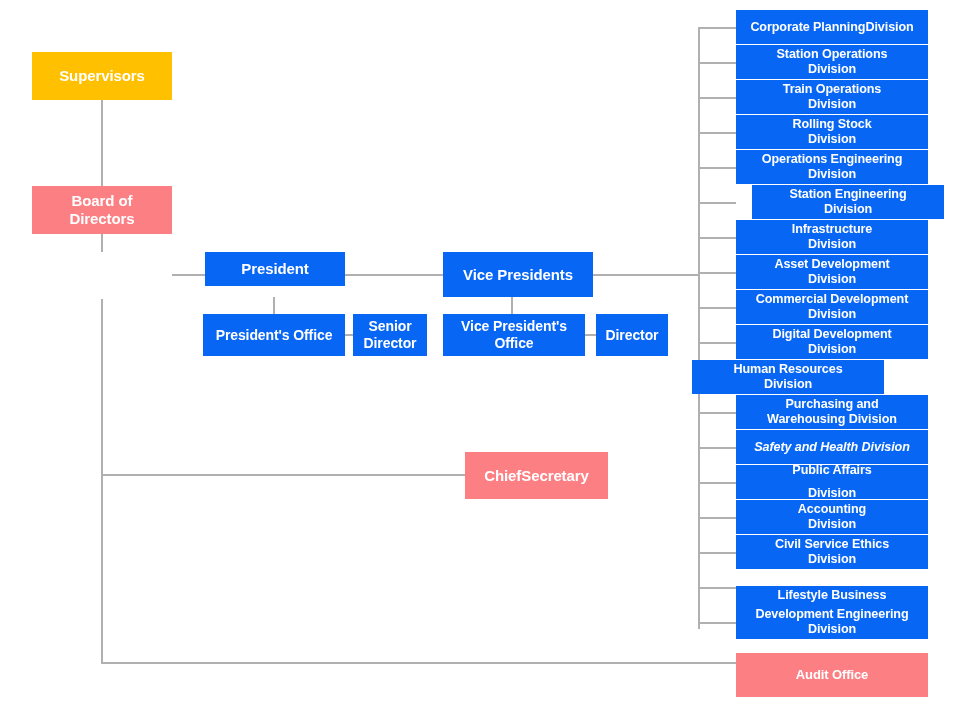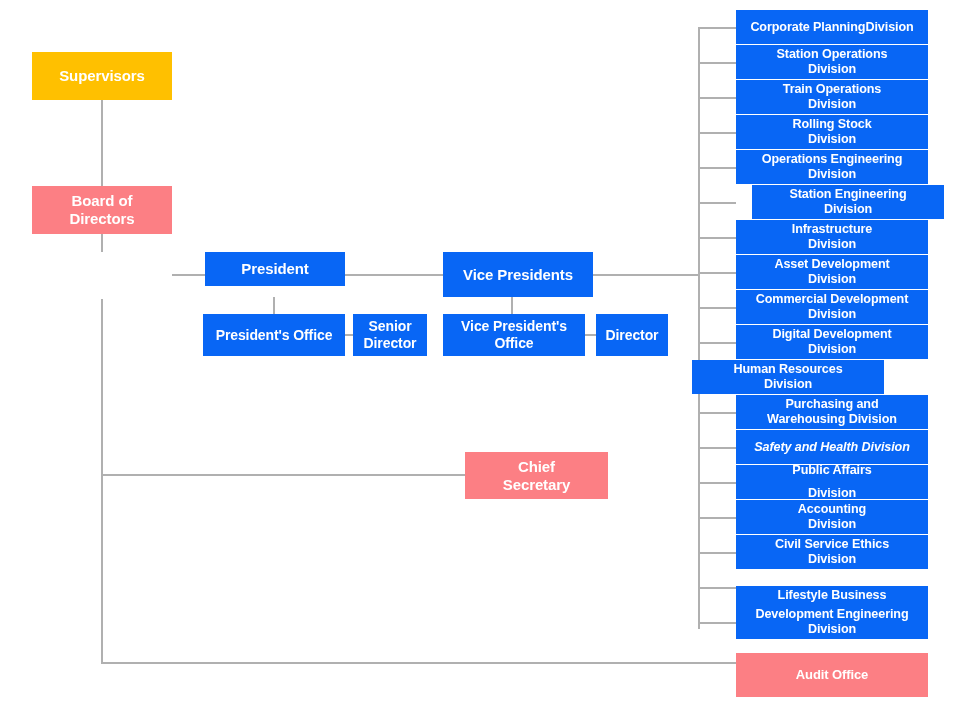--- a/index.html
+++ b/index.html
@@ -126,21 +126,21 @@
 
   <div class="node blue t14" style="left:443px; top:314px; width:142px; height:42px; flex-direction:column;">
     <span>Vice President's</span>
     <span>Office</span>
   </div>
 
   <div class="node blue t14" style="left:596px; top:314px; width:72px; height:42px;">
     <span>Director</span>
   </div>
 
-  <div class="node pink t15" style="left:465px; top:452px; width:143px; height:47px; flex-direction:column;">
+  <div class="node pink t15" style="left:465px; top:452px; width:143px; height:47px; ">
     <span>Chief</span>
     <span>Secretary</span>
   </div>
 
   <div class="node blue t12p5" style="left:736px; top:10px;  width:192px; height:34px; flex-direction:row;">
     <span>Corporate Planning</span>
     <span>Division</span>
   </div>
   <div class="node blue t12p5" style="left:736px; top:45px;  width:192px; height:34px; flex-direction:column;">
     <span>Station Operations</span>

